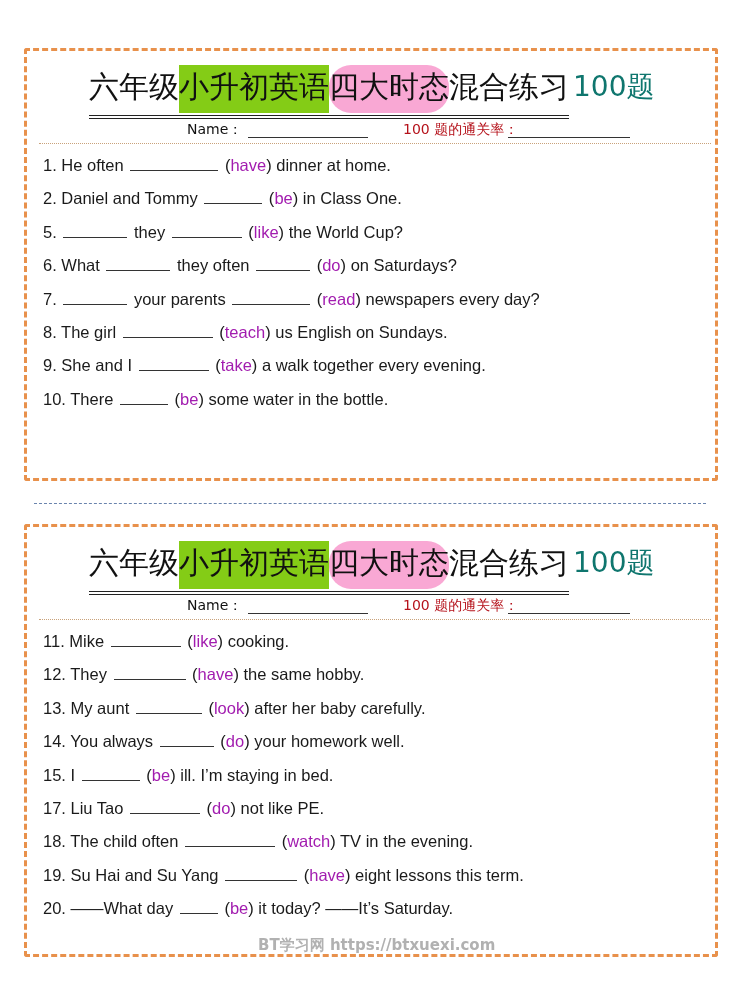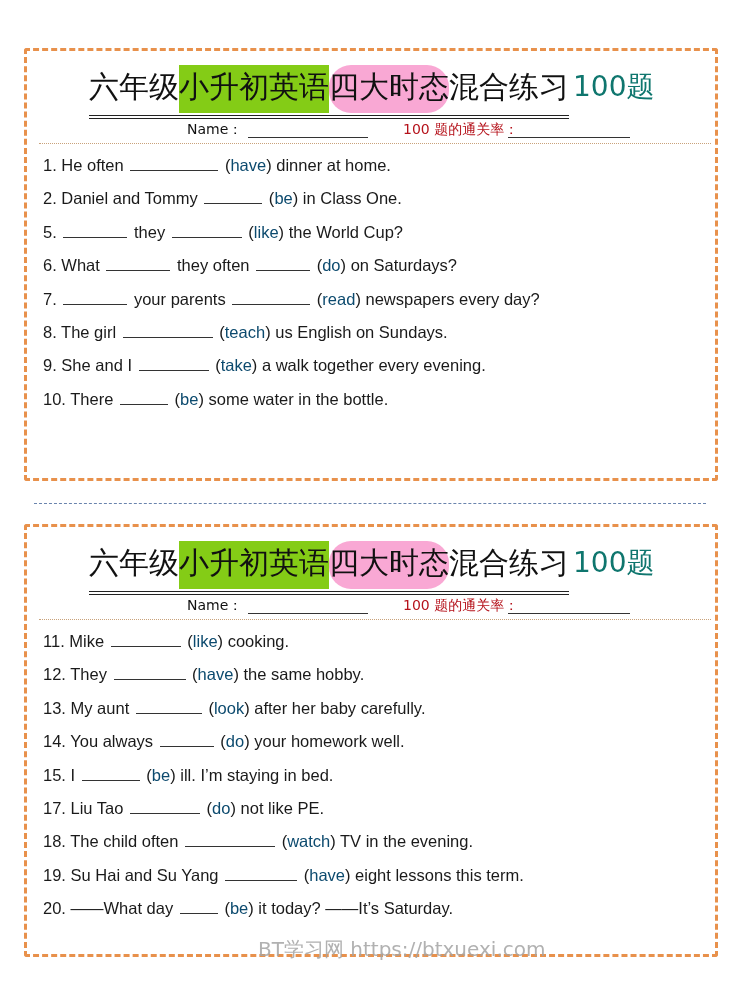--- a/index.html
+++ b/index.html
@@ -37,28 +37,28 @@
     .name-blank { position:absolute; left:221px; top:16px; width:120px; border-bottom:1px solid #333; }
     .rate-label { position:absolute; left:350px; top:0; color:#b5121b;margin-left:26px; }
     .rate-blank { position:absolute; left:481px; top:16px; width:122px; border-bottom:1px solid #333; }
     .divider {
       position:absolute; top:92px; left:12px; right:4px; border-top:1px dotted #c9a27a;
     }
     .items { position:absolute; top:98px; left:16px; right:10px; }
     .item {
       height:33.4px; line-height:33.4px; font-size:16.5px; white-space:nowrap; color:#1a1a1a;
     }
-    .verb { color:#0c4a6e; }
+    .verb { color:#a21caf; }
     .blank { display:inline-block; border-bottom:1px solid #333; height:14px; vertical-align:baseline; margin:0 2px; }
     .sep-line {
       position:absolute; top:503px; left:34px; width:672px; border-top:1px dashed #6a84ad;
     }
     .watermark {
-      position:absolute; left:258px; top:936px; font-size:20px; color:#a4a4a4;
-      font-family:"DejaVu Sans", sans-serif; opacity:0.85;
+      position:absolute; left:258px; top:936px; font-size:15px; color:#a4a4a4;
+      font-family:"DejaVu Sans", sans-serif; opacity:0.85;font-weight:bold;
     }
   </style>
 </head>
 <body>
 
 <div class="card c1">
   <div class="title-row">
     <div class="title"><span>六年级</span><span class="hl-pink">小升初英语</span><span class="hl-yellow">四大时态</span><span>混合练习</span></div>
     <div class="count">100题</div>
   </div>

